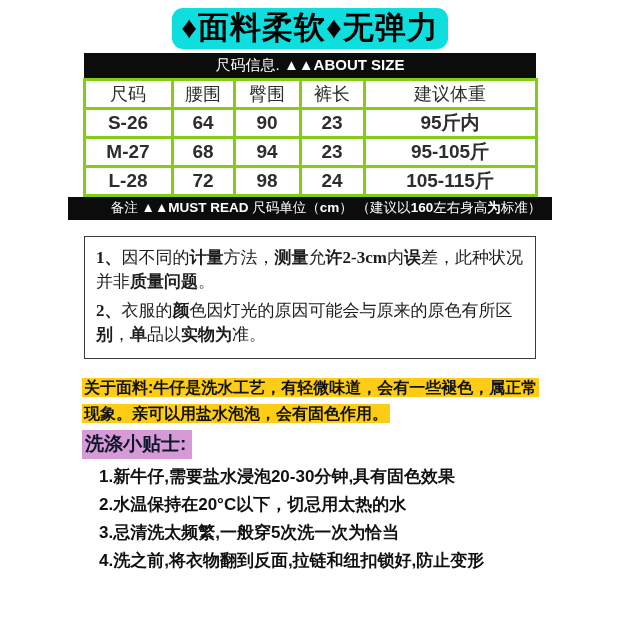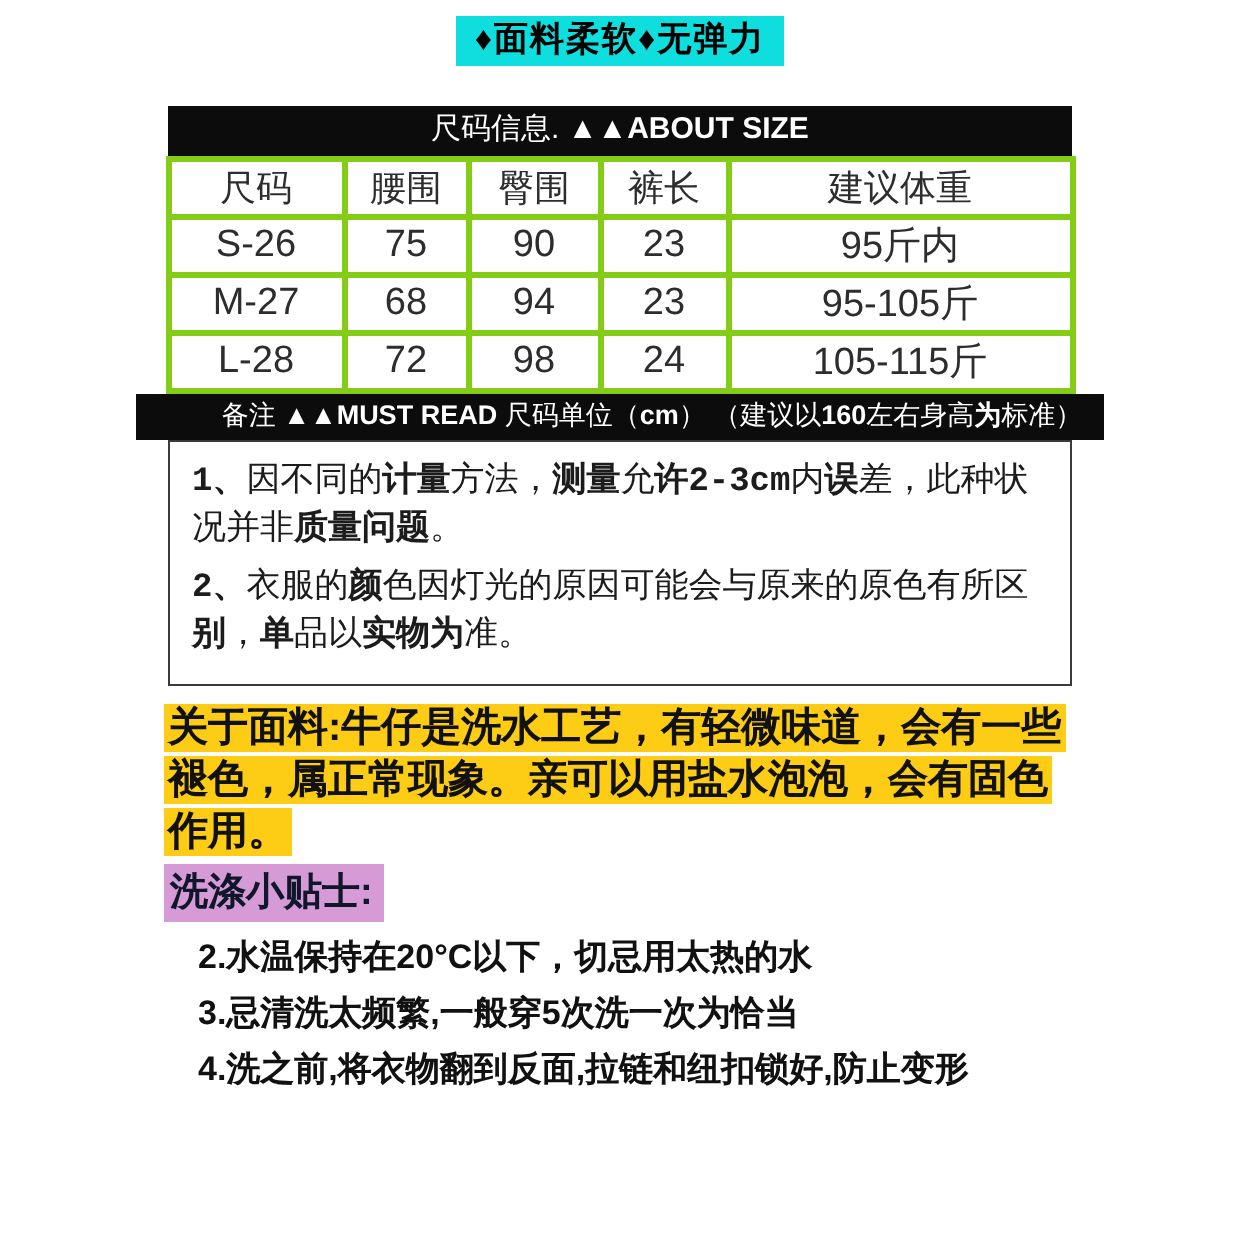--- a/index.html
+++ b/index.html
@@ -6,21 +6,21 @@
   body{
     width:620px;height:620px;overflow:hidden;background:#ffffff;
     font-family:"Liberation Sans","DejaVu Sans",sans-serif;color:#1a1a1a;
   }
   .page{width:620px;height:620px;position:relative;padding-top:5px;box-sizing:border-box;}
 
   
   .title-row{text-align:center;margin-top:3px;height:36px;}
   .title{
     display:inline-block;background:var(--title-bg,#0edede);color:#000;
-    font-size:17px;font-weight:700;letter-spacing:1px;padding:2px 9px 3px 9px;line-height:1.15;
+    font-size:31px;font-weight:700;letter-spacing:1px;padding:2px 9px 3px 9px;line-height:1.15;border-radius:11px;
   }
 
   
   .bar{
     width:452px;margin:0 auto;background:var(--bar-bg,#0c0c0c);color:#fff;
     text-align:center;font-size:15px;padding:3px 0 4px 0;line-height:1.2;
     white-space:nowrap;
   }
   .bar.first{margin-top:9px;}
   .bar.second{font-size:13.5px;padding-left:32px;}
@@ -29,38 +29,38 @@
 
   
   table.size{
     width:452px;margin:0 auto;border-collapse:collapse;table-layout:fixed;
   }
   table.size th,table.size td{
     border:3px solid #84cc16;text-align:center;color:#2d2d2d;
     padding:0;height:25px;overflow:hidden;
   }
   table.size th{font-size:18px;font-weight:400;height:26px;}
-  table.size td{font-size:19px;font-weight:400;}
+  table.size td{font-size:19px;font-weight:700;}
   .c0{width:88px;} .c1{width:62px;} .c2{width:66px;} .c3{width:64px;} .c4{width:172px;}
 
   
   .notes-box{
-    width:428px;margin:0 auto;border:1px solid #3a3a3a;
+    width:428px;margin:16px auto;border:1px solid #3a3a3a;
     padding:4px 11px 6px 11px;
-    font-family:Liberation Mono, monospace;
+    font-family:Liberation Serif, serif;
     font-size:17px;color:#1c1c1c;
   }
   .notes-box p{margin:5px 0;line-height:24px;}
   .notes-box span{font-weight:400;}
   .notes-box span.b{font-weight:700;}
 
   
   .fabric{
     width:456px;margin:8px auto 0 auto;
-    font-size:20px;font-weight:700;color:#111;line-height:26px;
+    font-size:16px;font-weight:700;color:#111;line-height:26px;
   }
   .hl-yellow{background:var(--hl-yellow,#fccd14);padding:1px 2px;box-decoration-break:clone;}
 
   
   .wash-label-row{width:456px;margin:3px auto 0 auto;height:28px;}
   .hl-purple{
     display:inline-block;background:var(--hl-purple,#d69bd6);color:#0f172a;
     font-size:19px;font-weight:700;padding:1px 6px 2px 3px;
   }
 
@@ -92,21 +92,21 @@
         <th>尺码</th>
         <th>腰围</th>
         <th>臀围</th>
         <th>裤长</th>
         <th>建议体重</th>
       </tr>
     </thead>
     <tbody>
       <tr>
         <td>S-26</td>
-        <td>75</td>
+        <td>64</td>
         <td>90</td>
         <td>23</td>
         <td>95斤内</td>
       </tr>
       <tr>
         <td>M-27</td>
         <td>68</td>
         <td>94</td>
         <td>23</td>
         <td>95-105斤</td>
@@ -130,18 +130,19 @@
 
   <div class="fabric">
     <span class="hl-yellow"> 关于面料:牛仔是洗水工艺，有轻微味道，会有一些褪色，属正常现象。亲可以用盐水泡泡，会有固色作用。</span>
   </div>
 
   <div class="wash-label-row">
     <span class="hl-purple">洗涤小贴士:</span>
   </div>
 
   <div class="tips">
+    <p>1.新牛仔,需要盐水浸泡20-30分钟,具有固色效果</p>
     <p>2.水温保持在20°C以下，切忌用太热的水</p>
     <p>3.忌清洗太频繁,一般穿5次洗一次为恰当</p>
     <p>4.洗之前,将衣物翻到反面,拉链和纽扣锁好,防止变形</p>
   </div>
 
 </div>
 
 </body></html>

